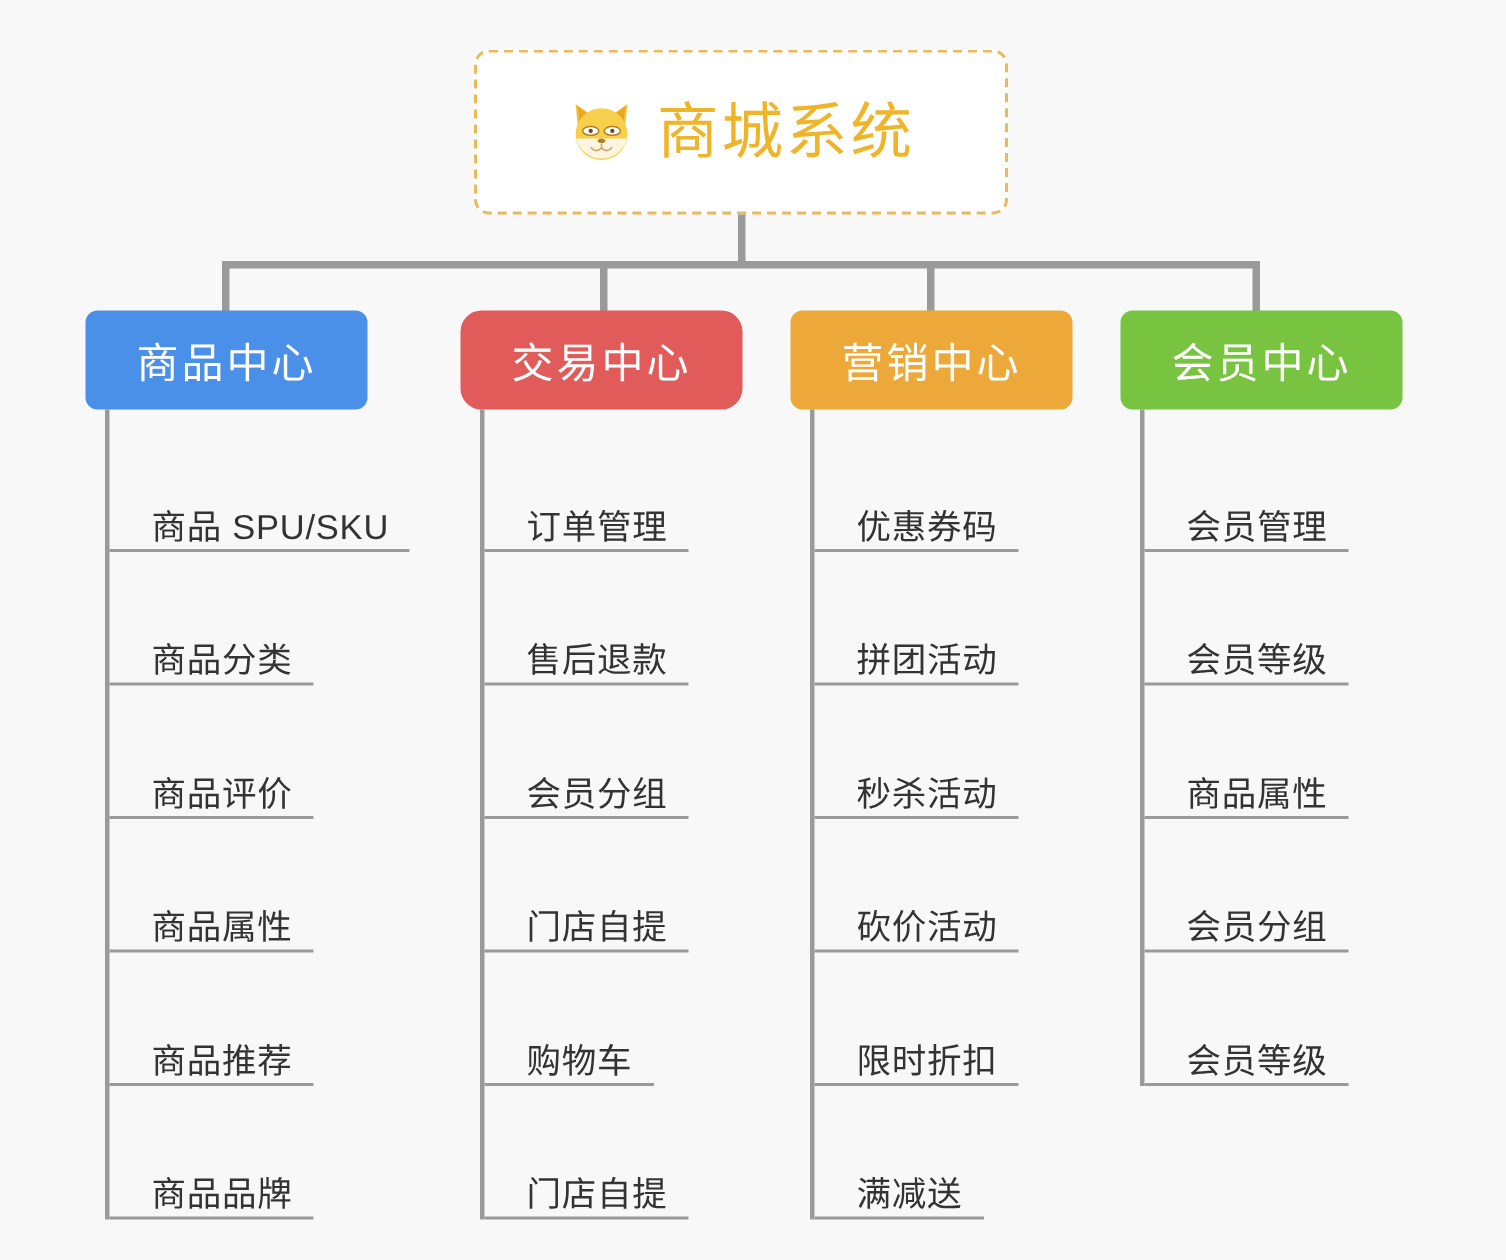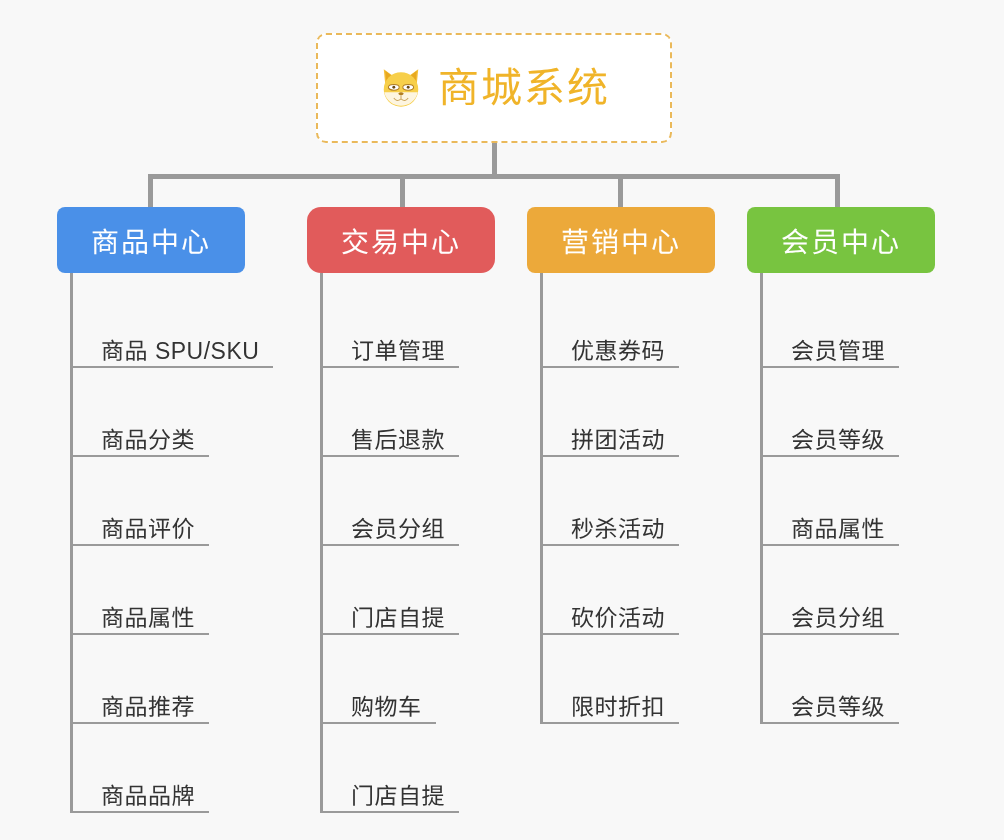--- a/index.html
+++ b/index.html
@@ -234,20 +234,24 @@
         <span class="leaf-rule" style="width: 136px; background: rgb(154, 154, 154);"></span>
       </div>
       <div class="leaf-item">
         <span class="leaf-label">砍价活动</span>
         <span class="leaf-rule" style="width: 136px; background: rgb(154, 154, 154);"></span>
       </div>
       <div class="leaf-item">
         <span class="leaf-label">限时折扣</span>
         <span class="leaf-rule" style="width: 136px; background: rgb(154, 154, 154);"></span>
       </div>
+      <div class="leaf-item">
+        <span class="leaf-label">满减送</span>
+        <span class="leaf-rule" style="width: 113px; background: rgb(154, 154, 154);"></span>
+      </div>
     </div>
   </div>
 
   <div class="column col-3">
     <div class="cat-header" style="background: rgb(120, 196, 64);">
       <span>会员中心</span>
     </div>
     <div class="leaf-list">
       <div class="leaf-item">
         <span class="leaf-label">会员管理</span>

